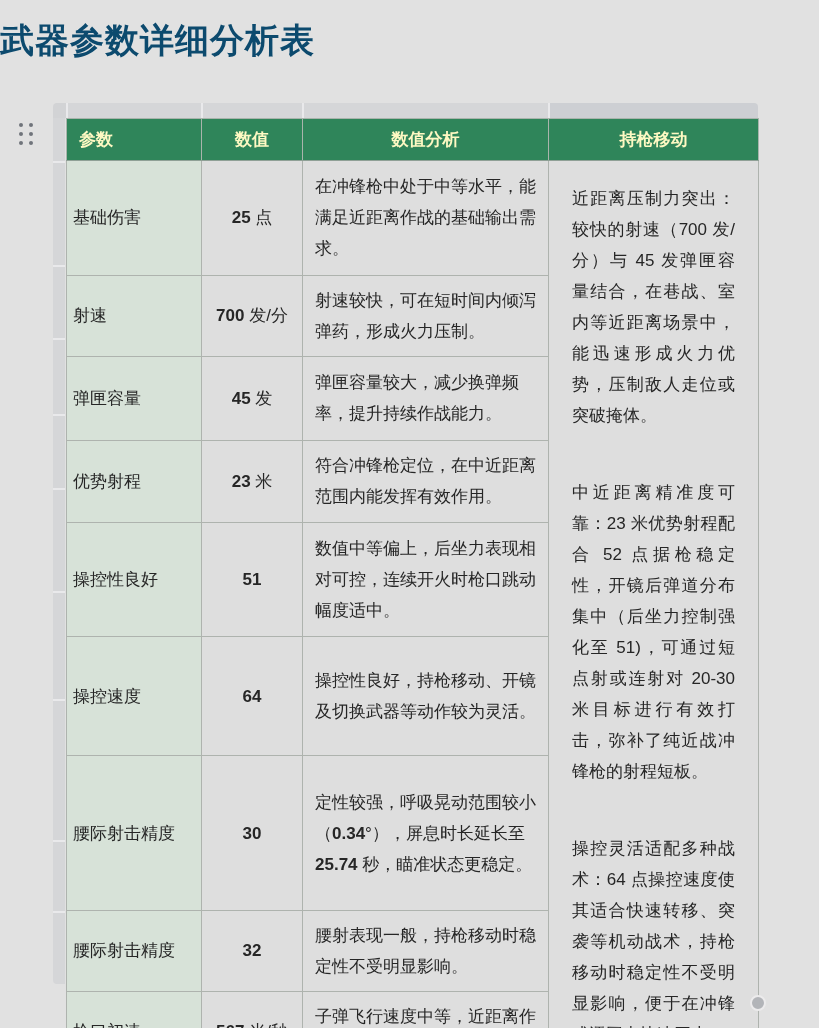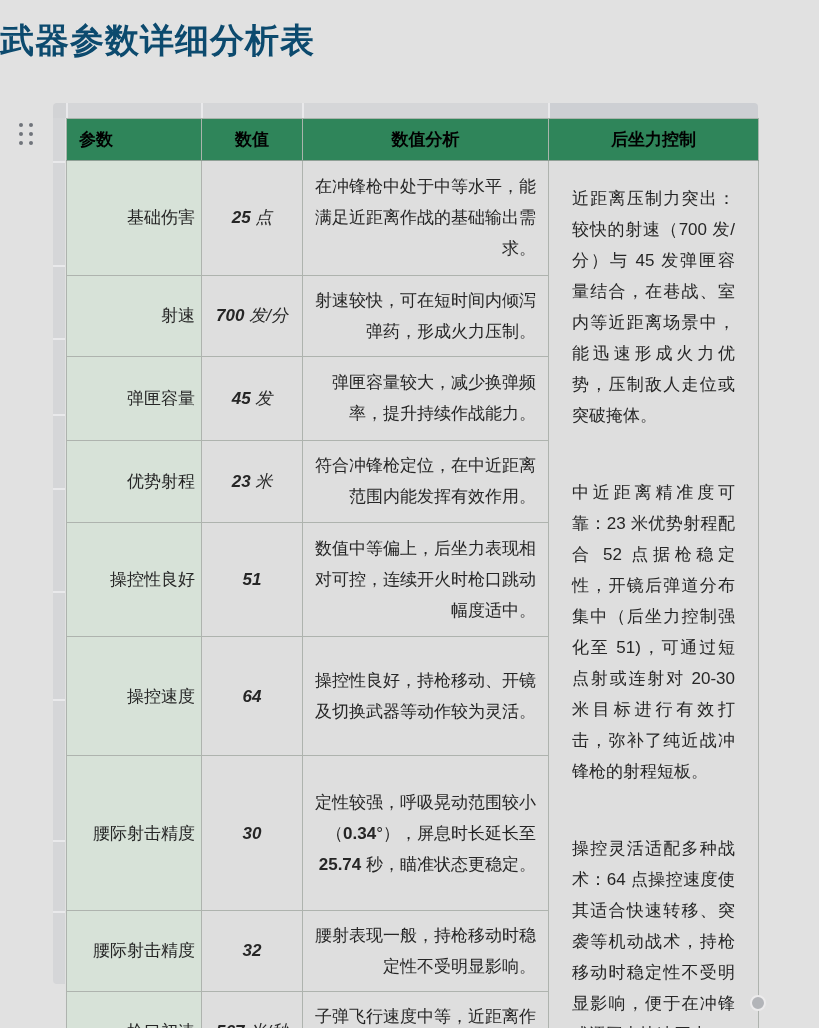--- a/index.html
+++ b/index.html
@@ -37,38 +37,38 @@
   .gutter-left .seg{background:#d5d6d8;box-sizing:border-box;width:12px;}
   .gutter-left .seg + .seg{border-top:2px solid #e9e9eb;}
   .gutter-left .seg.last{border-radius:0 0 0 4px;}
   
   table.weapon-table{
     position:absolute;left:66px;top:118px;width:692px;
     border-collapse:collapse;table-layout:fixed;
   }
   .weapon-table th{
     background:var(--header-bg,#2f855a);
-    color:#000000;font-size:17px;font-weight:700;
+    color:#fef9c3;font-size:17px;font-weight:700;
     height:41px;text-align:center;padding:0;
     border:1px solid #a9b4ac;border-bottom:1px solid #8fa096;
   }
   .weapon-table th.th-left{text-align:left;padding-left:12px;}
   .weapon-table td{
     background:var(--cell-bg,#dedede);
     border:1px solid #aeb3ae;
     font-size:17px;line-height:31px;
     vertical-align:middle;padding:8px 10px;
     word-break:break-all;
   }
   .weapon-table td.col-param{
     background:var(--first-col-bg,#d7e2d8);
-    text-align:right;padding:4px 6px;
+    text-align:left;padding:4px 6px;
   }
-  .weapon-table td.col-value{text-align:center;padding:4px 4px;font-style:italic;}
-  .weapon-table td.col-analysis{text-align:right;padding:6px 12px;}
+  .weapon-table td.col-value{text-align:center;padding:4px 4px;}
+  .weapon-table td.col-analysis{text-align:left;padding:6px 12px;}
   .weapon-table td.col-sig{
     text-align:justify;padding:10px 11px;
   }
   .weapon-table td.col-sig p{margin:12px;}
   .weapon-table td.col-sig p + p{margin-top:46px;}
   .weapon-table b{font-weight:700;}
   
   .resize-handle{
     position:absolute;left:750px;top:995px;width:16px;height:16px;
     border-radius:50%;background:#b2b4b8;border:2px solid #ecebec;
@@ -114,21 +114,21 @@
     <col style="width:135px">
       <col style="width:101px">
       <col style="width:246px">
       <col style="width:210px">
   </colgroup>
   <thead>
     <tr>
       <th class="th-left">参数</th>
       <th>数值</th>
       <th>数值分析</th>
-      <th>后坐力控制</th>
+      <th>持枪移动</th>
     </tr>
   </thead>
   <tbody>
       <tr style="height: 106px;">
         <td class="col-param">基础伤害</td>
         <td class="col-value"><b>25</b> 点</td>
         <td class="col-analysis">在冲锋枪中处于中等水平，能满足近距离作战的基础输出需求。</td>
         <td class="col-sig" rowspan="9">
           <p>近距离压制力突出：较快的射速（700 发/分）与 45 发弹匣容量结合，在巷战、室内等近距离场景中，能迅速形成火力优势，压制敌人走位或突破掩体。</p>
           <p>中近距离精准度可靠：23 米优势射程配合 52 点据枪稳定性，开镜后弹道分布集中（后坐力控制强化至 51)，可通过短点射或连射对 20-30 米目标进行有效打击，弥补了纯近战冲锋枪的射程短板。</p>

